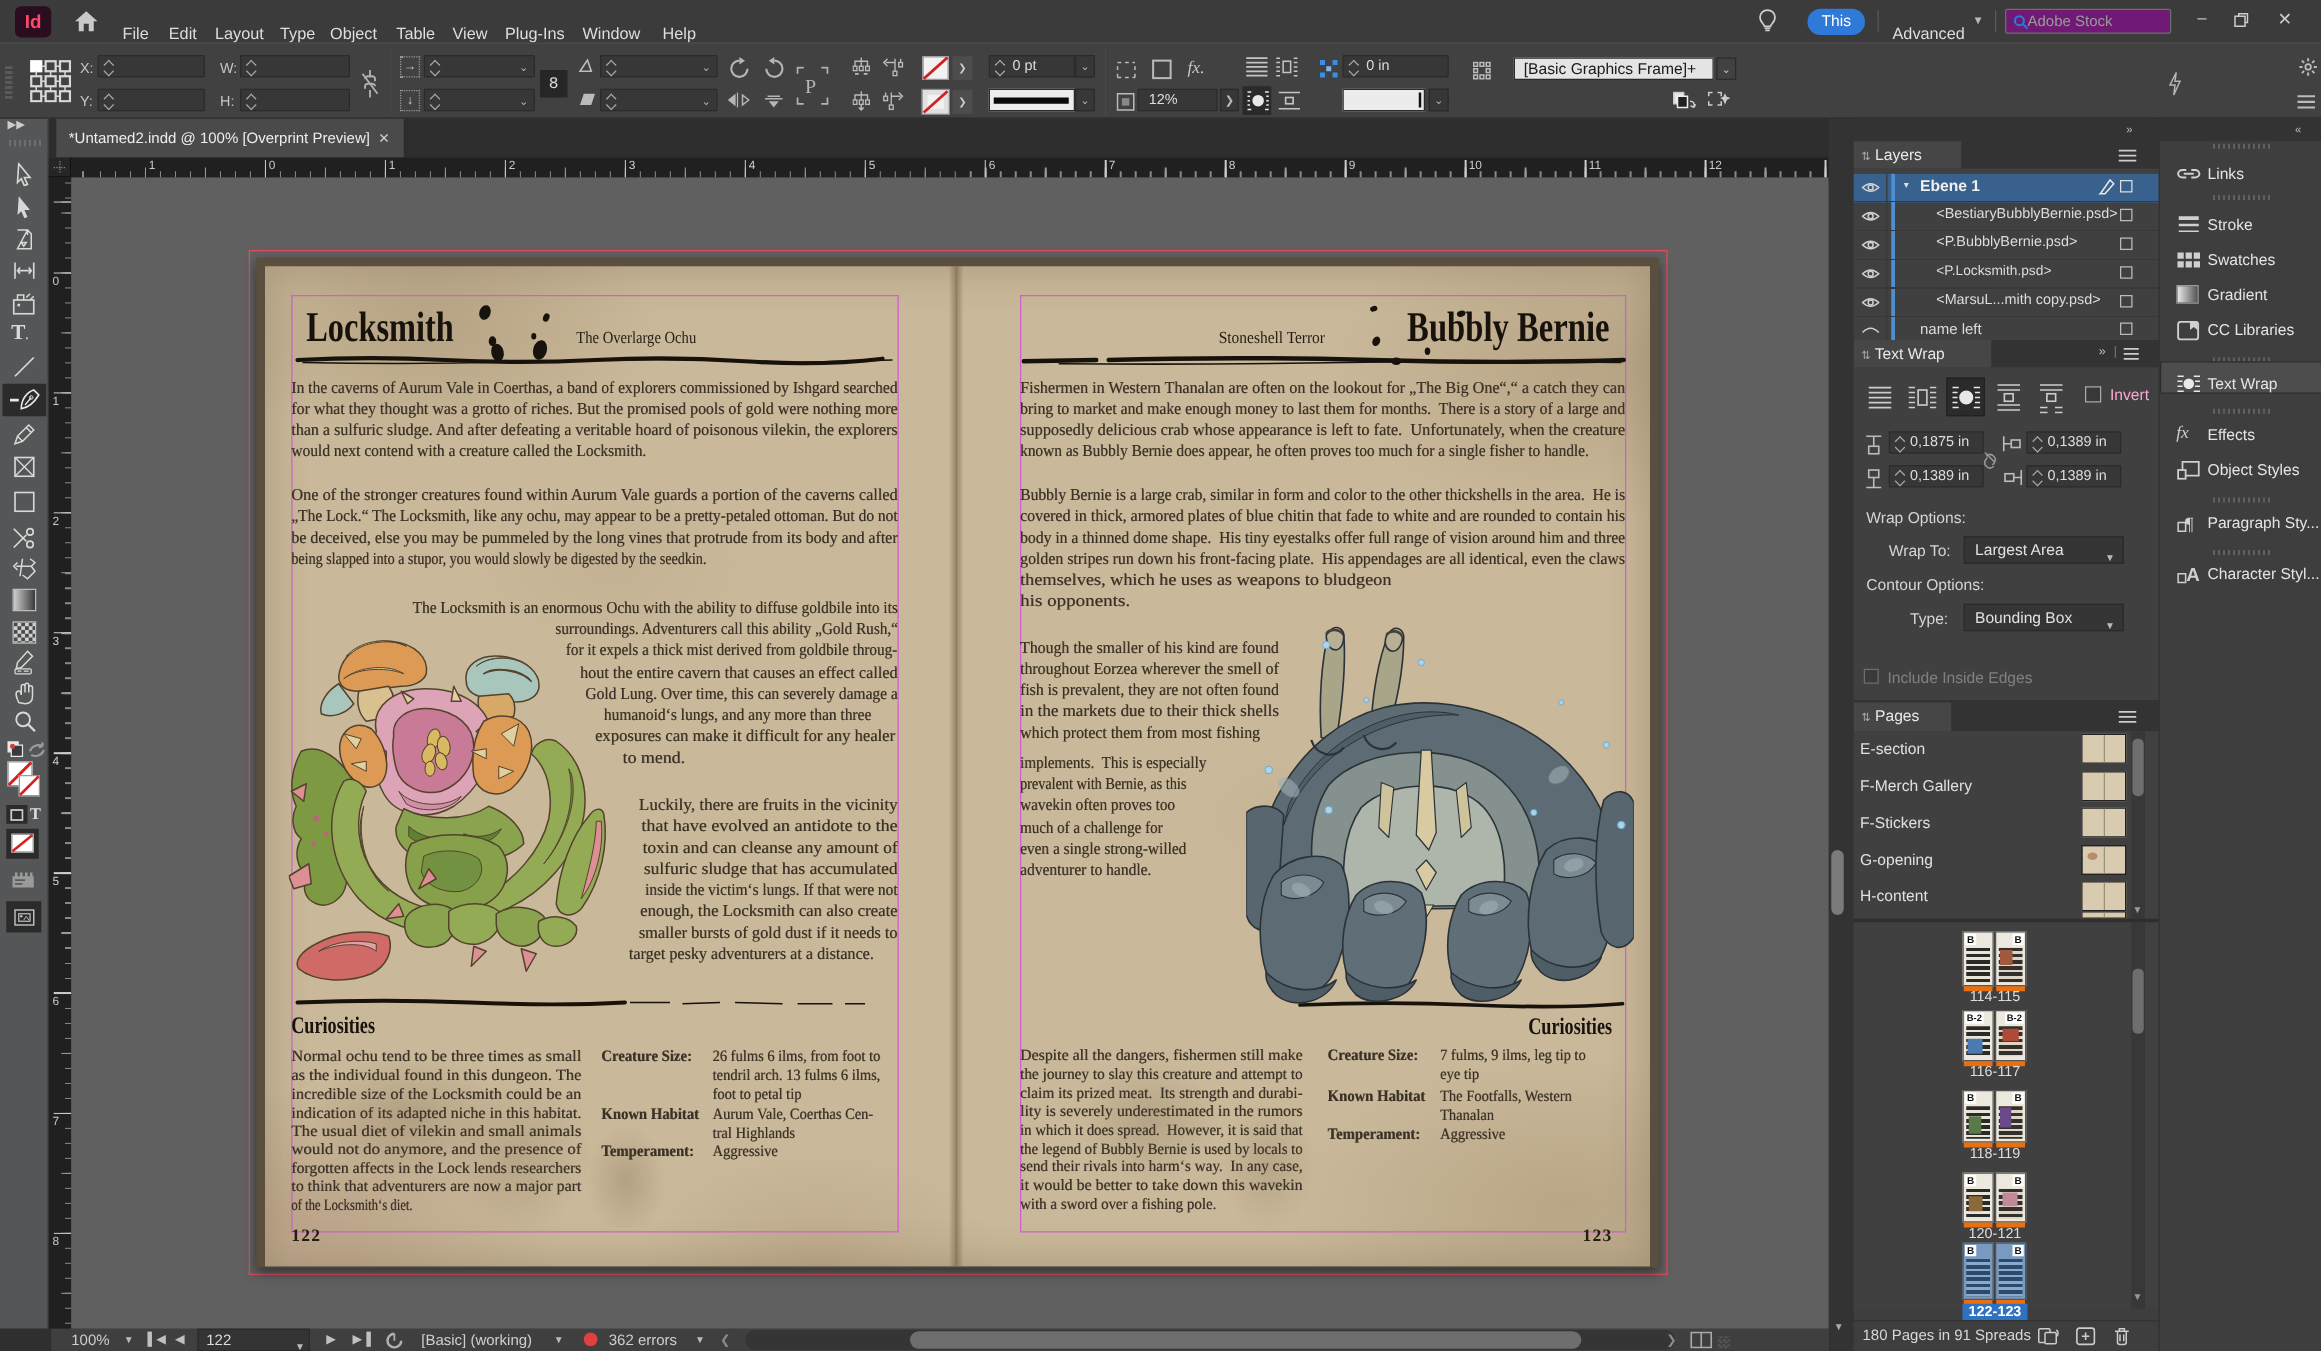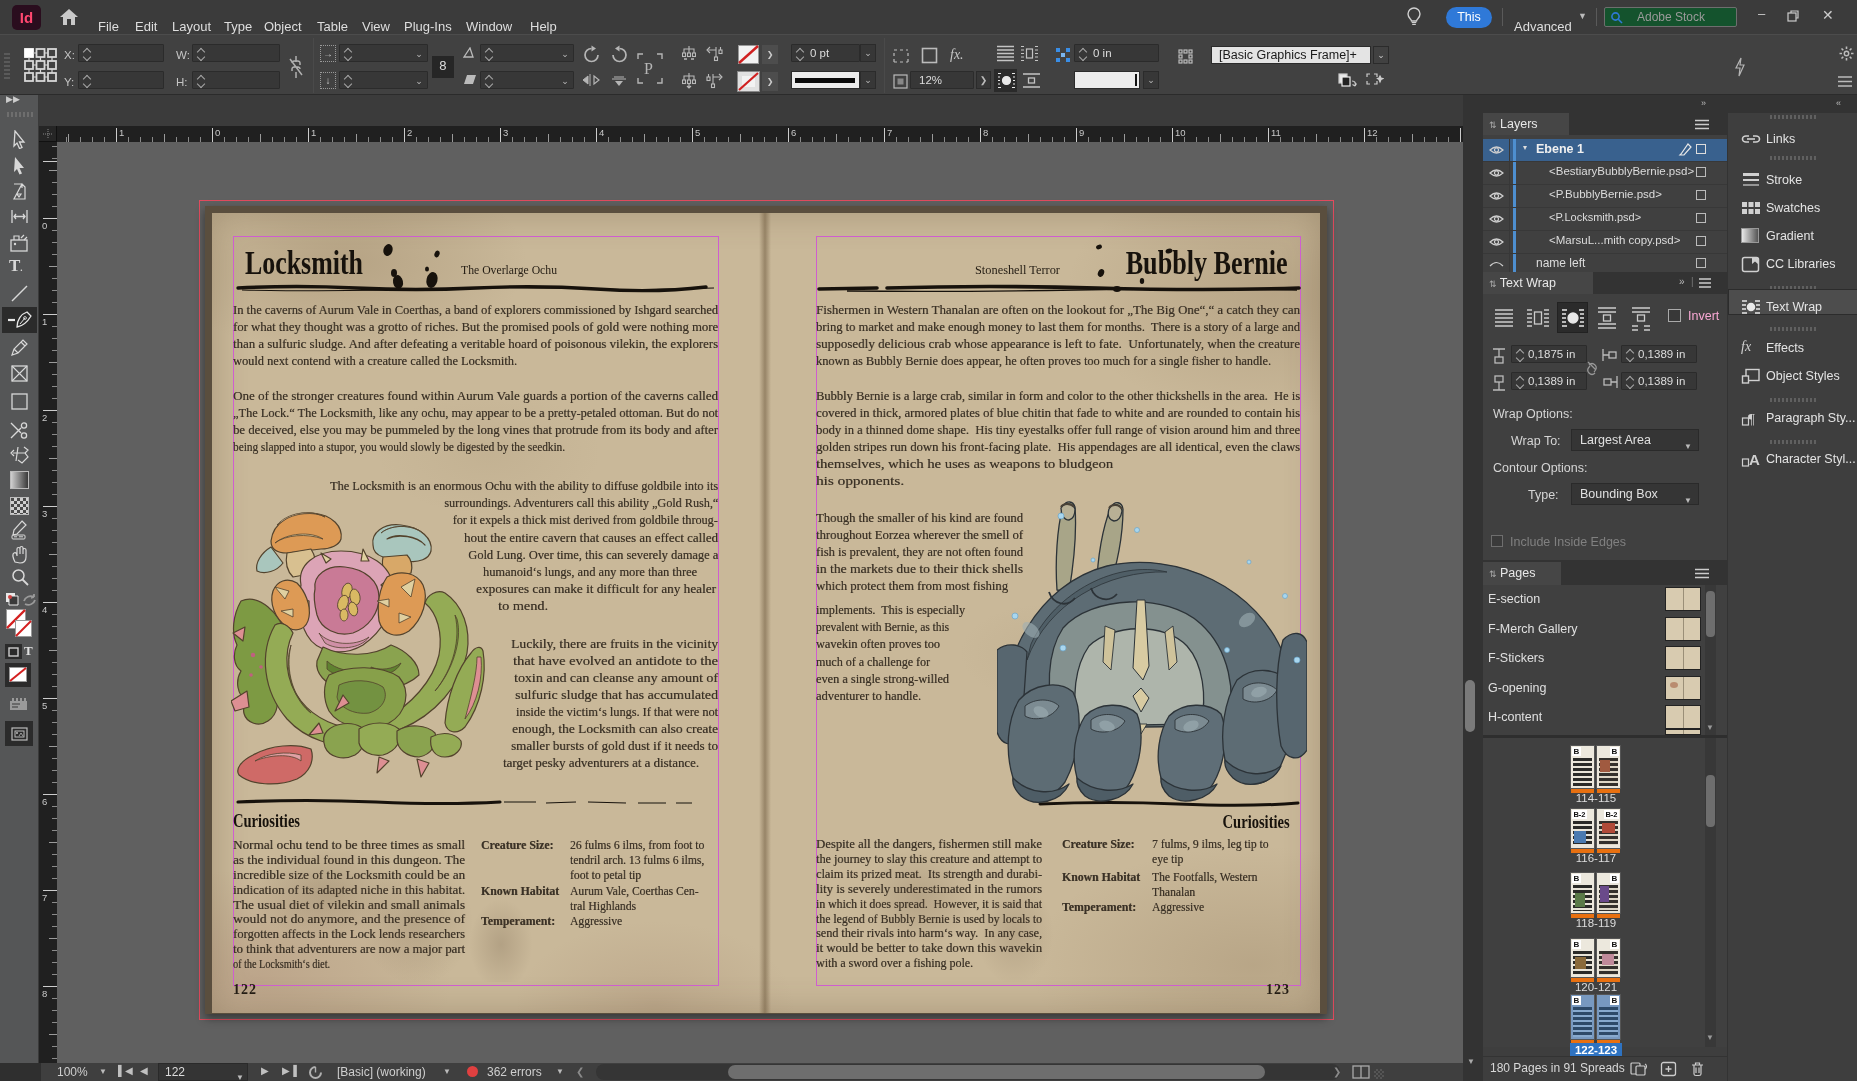--- a/index.html
+++ b/index.html
@@ -3,21 +3,21 @@
 <style>
 html,body{margin:0;padding:0;background:#2b2b2b;}
 #app{position:relative;width:1857px;height:1081px;overflow:hidden;background:#3b3b3b;font-family:"Liberation Sans",sans-serif;-webkit-font-smoothing:antialiased;}
 #app *{box-sizing:border-box;}
 .abs{position:absolute;}
 
 #menubar{position:absolute;left:0;top:0;width:1857px;height:34px;background:#3b3b3b;color:#dcdcdc;font-size:13px;}
 #idlogo{position:absolute;left:12px;top:5px;width:29px;height:25px;background:#2a0d1e;border-radius:5px;color:#ff4770;font-weight:bold;font-size:15px;text-align:center;line-height:25px;font-family:"Liberation Sans",sans-serif;}
 .menuitem{position:absolute;top:19px;color:#dedede;}
 #sharebtn{position:absolute;left:1446px;top:7px;width:46px;height:21px;background:#2f79d8;border-radius:11px;color:#fff;text-align:center;line-height:21px;font-size:12.5px;}
-#stockbox{position:absolute;left:1604px;top:7px;width:133px;height:20px;border:1px solid #6e6e6e;border-radius:2px;color:#9a9a9a;font-size:12px;line-height:18px;padding-left:32px;background:#14532d;}
+#stockbox{position:absolute;left:1604px;top:7px;width:133px;height:20px;border:1px solid #6e6e6e;border-radius:2px;color:#9a9a9a;font-size:12px;line-height:18px;padding-left:17px;background:#701a75;}
 
 #ctrlbar{position:absolute;left:0;top:34px;width:1857px;height:61px;background:#414141;border-top:1px solid #4c4c4c;border-bottom:1px solid #2b2b2b;color:#c8c8c8;font-size:11.5px;}
 .fld{position:absolute;height:18px;background:#373737;border:1px solid #2b2b2b;border-radius:1px;color:#ddd;font-size:11.5px;line-height:16px;}
 .spin{position:absolute;left:1px;top:0;width:14px;height:18px;}
 .spin:before,.spin:after{content:"";position:absolute;left:4px;width:5px;height:5px;border-left:1.5px solid #a8a8a8;border-top:1.5px solid #a8a8a8;}
 .spin:before{top:4px;transform:rotate(45deg);}
 .spin:after{top:9px;transform:rotate(225deg);}
 .lbl{position:absolute;color:#c4c4c4;}
 .ddarrow{position:absolute;width:16px;height:18px;color:#bbb;font-size:9px;text-align:center;line-height:18px;}
 .cicon{position:absolute;color:#c6c6c6;}
@@ -323,20 +323,23 @@
         <circle cx="7.5" cy="7.5" r="2.2" fill="none" stroke="#bbb" stroke-width="1.4"></circle>
         <g stroke="#bbb" stroke-width="1.6">
           <path d="M7.5 0.5 L7.5 3 M7.5 12 L7.5 14.5 M0.5 7.5 L3 7.5 M12 7.5 L14.5 7.5 M2.5 2.5 L4.3 4.3 M10.7 10.7 L12.5 12.5 M12.5 2.5 L10.7 4.3 M4.3 10.7 L2.5 12.5"></path>
         </g>
       </svg>
  <svg class="abs" style="left:1837px;top:40px" width="16" height="13" viewBox="0 0 16 13">
         <path d="M1 2 L15 2 M1 6.5 L15 6.5 M1 11 L15 11" stroke="#bbb" stroke-width="1.7"></path>
       </svg>
 </div>
 
+<div id="tabbar">
+ <div id="doctab">*Untamed2.indd @ 100% [Overprint Preview]&nbsp;&nbsp;<span style="color:#ccc;font-size:11px">✕</span></div>
+</div>
 
 <div id="toolbar">
  <span class="abs" style="left:6px;top:-1px;color:#ccc;font-size:9px">▶▶</span>
  <div class="abs" style="left:7px;top:17px;width:26px;height:5px;background:repeating-linear-gradient(90deg,#6e6e6e 0 2px,transparent 2px 4px)"></div>
  <svg class="abs" style="left:10px;top:35px" width="19" height="19" viewBox="0 0 19 19">
         <path d="M5 1 L14 12 L9.5 12 L12 17.5 L9.5 18.5 L7 13 L4 16 Z" fill="none" stroke="#d8d8d8" stroke-width="1.3"></path>
       </svg>
  <svg class="abs" style="left:10px;top:61px" width="19" height="19" viewBox="0 0 19 19">
         <path d="M5 1 L14 12 L9.5 12 L12 17.5 L9.5 18.5 L7 13 L4 16 Z" fill="#d8d8d8"></path>
       </svg>

